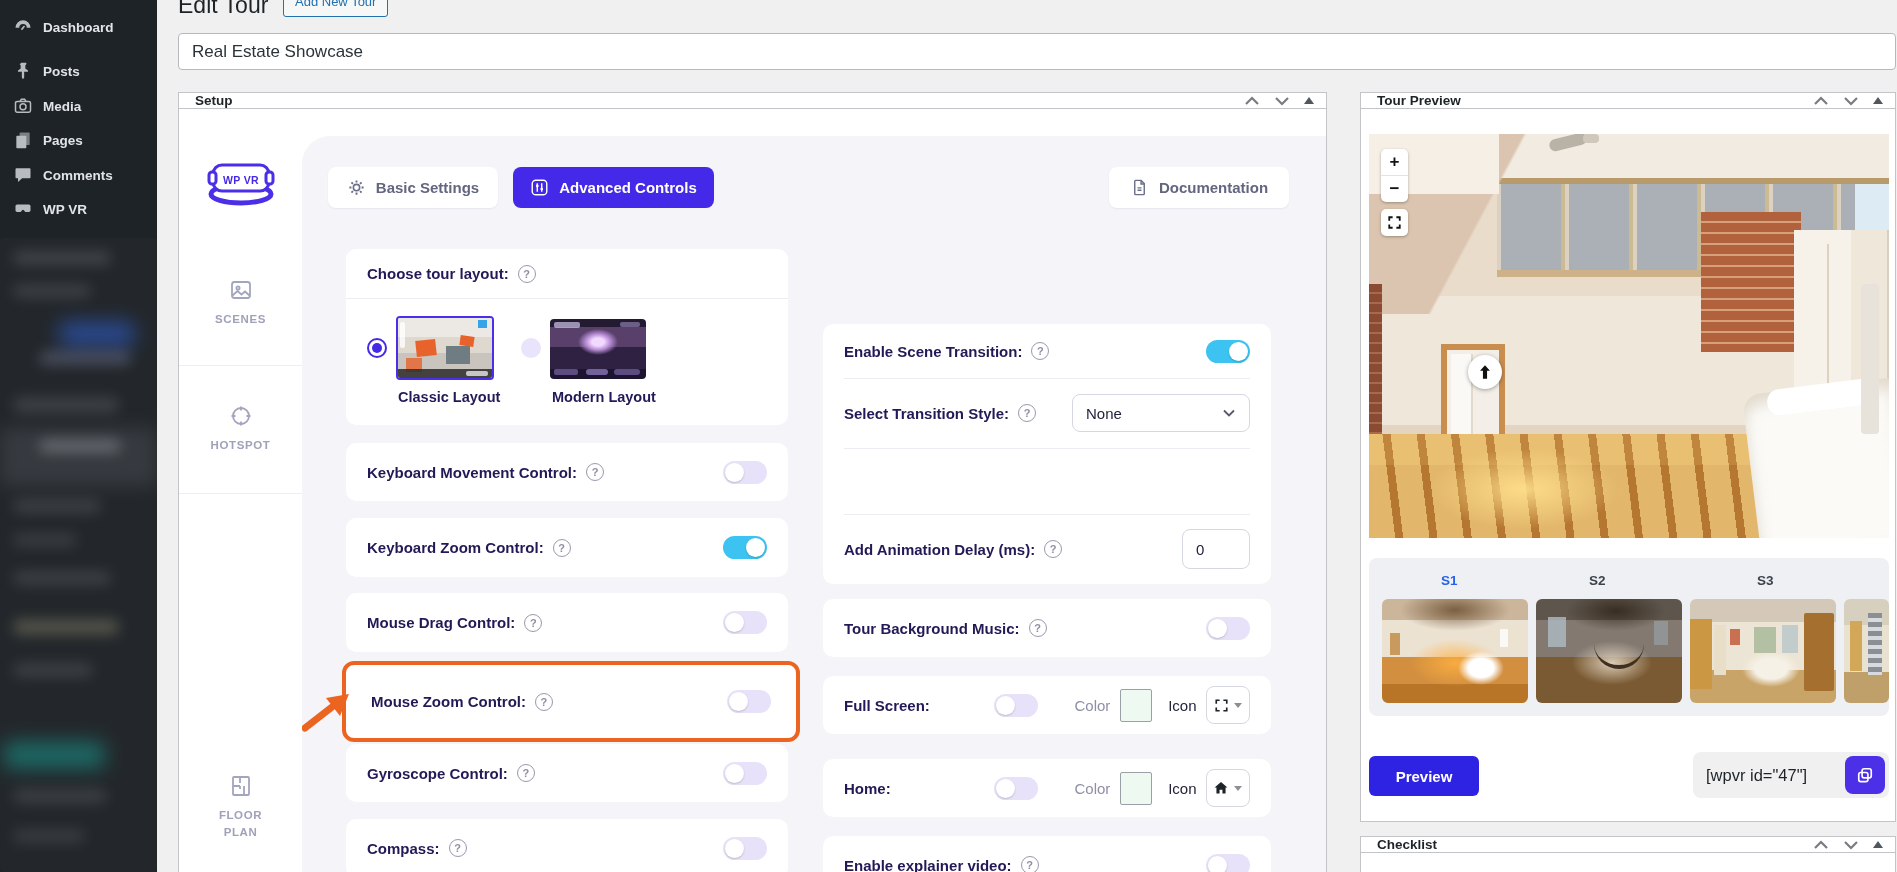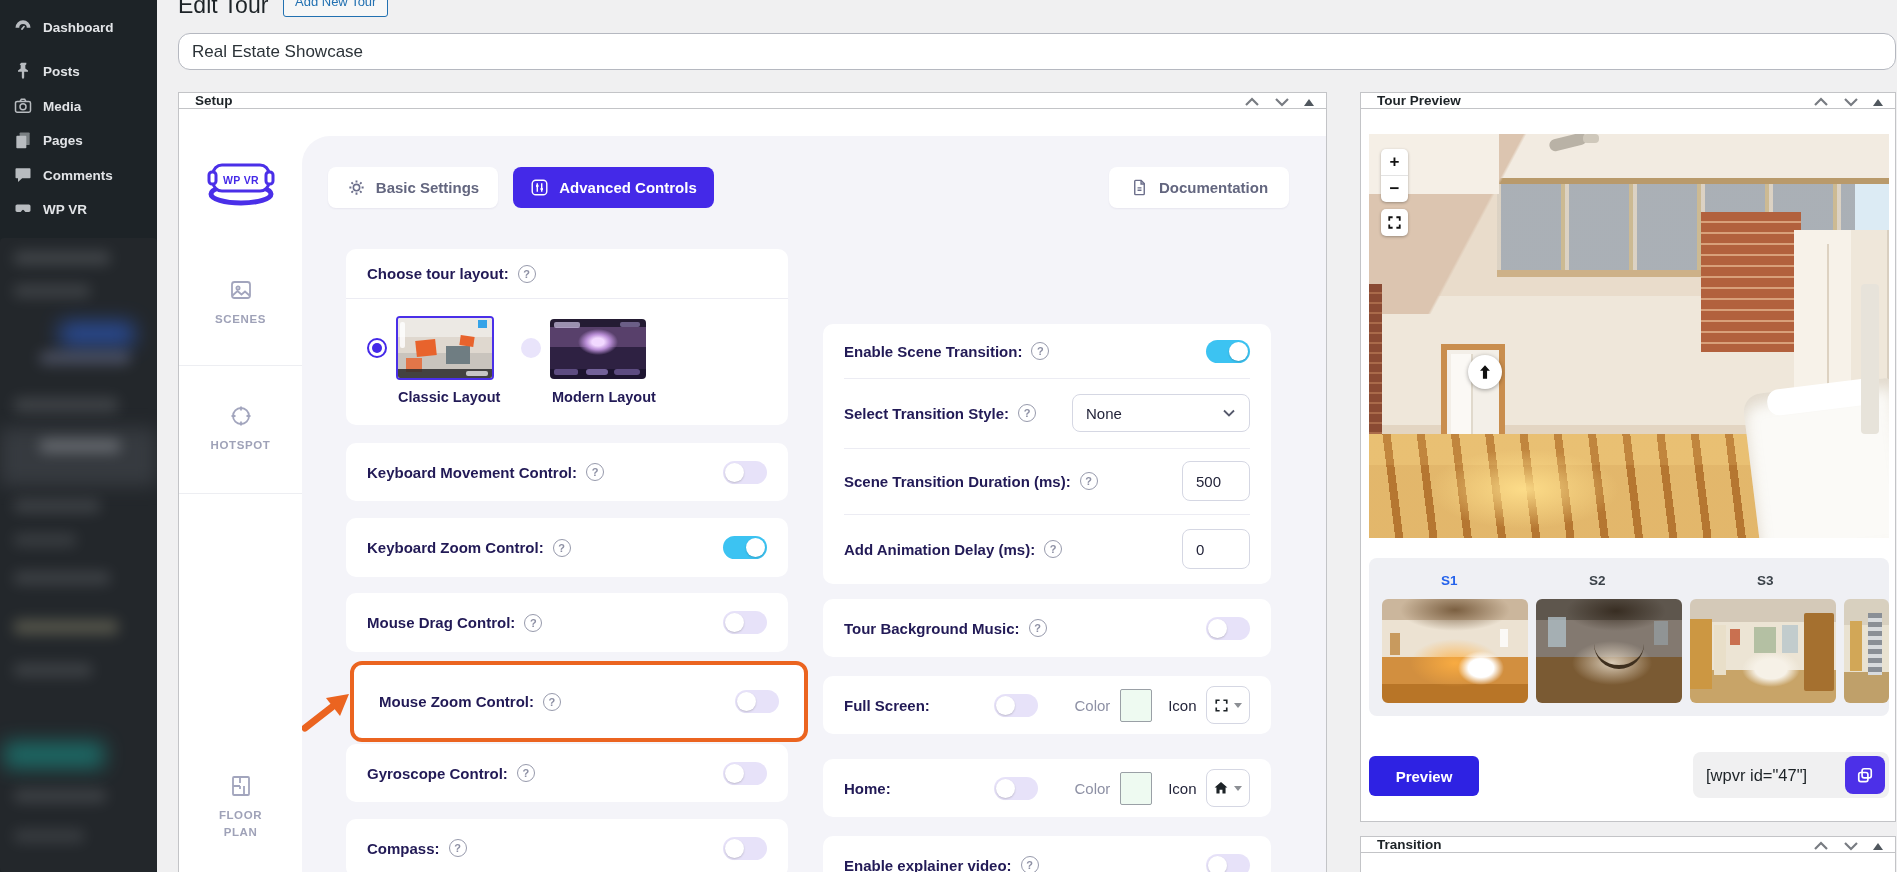--- a/index.html
+++ b/index.html
@@ -14,25 +14,25 @@
 
   
   #admin-sidebar{position:absolute;left:0;top:0;width:157px;height:872px;background:#1d2327;overflow:hidden;}
   .menu-item{position:absolute;left:0;width:157px;height:34px;display:flex;align-items:center;gap:10px;padding-left:13px;box-sizing:border-box;color:#e2e4e7;font-size:13.5px;font-weight:600;cursor:pointer;}
   .menu-item .mi-icon{width:20px;height:20px;color:#b8bcc0;flex:none;}
   .sb-blur{position:absolute;border-radius:4px;filter:blur(7px);}
 
   
   #page-title{position:absolute;left:178px;top:-8px;font-size:23px;font-weight:400;color:#1d2327;margin:0;}
   #add-new-tour{position:absolute;left:283px;top:-14px;height:31px;padding:0 11px;background:#f6f7f7;border:1px solid #2271b1;border-radius:3px;color:#2271b1;font-size:13px;font-family:inherit;cursor:pointer;}
-  #tour-title-input{position:absolute;left:178px;top:33px;width:1718px;height:37px;box-sizing:border-box;background:#fff;border:1px solid #b5b8c0;border-radius:12px;padding:0 13px;font-size:17px;color:#2c3338;font-family:inherit;}
+  #tour-title-input{position:absolute;left:178px;top:33px;width:1718px;height:37px;box-sizing:border-box;background:#fff;border:1px solid #b5b8c0;border-radius:4px;padding:0 13px;font-size:17px;color:#2c3338;font-family:inherit;}
 
   
   .wp-panel{position:absolute;background:#fff;border:1px solid #c3c4c7;box-sizing:border-box;}
-  .panel-head{height:16px;border-bottom:1px solid #c3c4c7;display:flex;align-items:flex-end;padding:0 12px 0 16px;box-sizing:border-box;}
+  .panel-head{height:16px;border-bottom:1px solid #c3c4c7;display:flex;align-items:center;padding:0 12px 0 16px;box-sizing:border-box;}
   .panel-title{font-size:13.5px;font-weight:700;color:#1d2327;}
   .head-controls{margin-left:auto;display:flex;align-items:center;gap:14px;}
   .hc-chev{width:16px;height:12px;color:#787c82;cursor:pointer;}
   .hc-tri{width:0;height:0;border-left:5px solid transparent;border-right:5px solid transparent;border-bottom:7px solid #50575e;cursor:pointer;}
 
   
   #setup-panel{left:178px;top:92px;width:1149px;height:781px;}
   #setup-body{position:absolute;left:0;top:34px;right:0;bottom:0;background:#fff;}
 
   
@@ -300,21 +300,21 @@
           <span class="toggle on"></span>
         </div>
       </div>
       <div class="card" style="left:44px;top:457px;width:442px;height:59px">
         <div class="card-row">
           <span class="card-label">Mouse Drag Control:</span>
           <span class="help"></span>
           <span class="toggle"></span>
         </div>
       </div>
-      <div id="mouse-zoom-highlight" style="left:48px;top:525px;width:450px;height:73px">
+      <div id="mouse-zoom-highlight" style="left:40px;top:525px;width:450px;height:73px">
         <div class="card-row" style="padding:0 25px">
           <span class="card-label">Mouse Zoom Control:</span>
           <span class="help"></span>
           <span class="toggle"></span>
         </div>
       </div>
       <svg class="abs" style="left:0;top:550px;width:48px;height:46px" viewBox="0 0 48 46">
         <path d="M3 42 L30 21" stroke="#eb6420" stroke-width="7" stroke-linecap="round" fill="none"></path>
         <polygon points="47,8 38,30 24,12" fill="#eb6420"></polygon>
       </svg>
@@ -345,25 +345,20 @@
           <span class="card-label" style="font-weight:600">Select Transition Style:</span>
           <span class="help"></span>
           <div class="select-box">
             <span>None</span>
             <svg class="sel-chev" viewBox="0 0 14 10" fill="none" stroke="currentColor" stroke-width="1.8">
                 <path d="M2 2.5l5 5 5-5"></path>
               </svg>
           </div>
         </div>
         <div class="group-div" style="top:124px"></div>
-        <div class="group-row" style="top:124px;height:66px">
-          <span class="card-label" style="font-weight:600">Scene Transition Duration (ms):</span>
-          <span class="help"></span>
-          <input class="num-input" value="500" style="">
-        </div>
         <div class="group-div" style="top:190px"></div>
         <div class="group-row" style="top:190px;height:70px">
           <span class="card-label" style="font-weight:600">Add Animation Delay (ms):</span>
           <span class="help"></span>
           <input class="num-input" value="0" style="">
         </div>
       </div>
 
       <div class="card" style="left:521px;top:463px;width:448px;height:58px">
         <div class="card-row">
@@ -526,21 +521,21 @@
       <svg viewBox="0 0 24 24" width="20" height="20" fill="none" stroke="#fff" stroke-width="2">
           <rect x="8.5" y="4.5" width="11" height="11" rx="2.5"></rect>
           <rect x="4.5" y="9" width="11" height="11" rx="2.5"></rect>
         </svg>
     </button>
   </div>
 </section>
 
 <section class="wp-panel" id="checklist-panel">
   <div class="panel-head">
-    <span class="panel-title">Transition</span>
+    <span class="panel-title">Checklist</span>
     <span class="head-controls">
       <svg class="hc-chev" viewBox="0 0 16 12" fill="none" stroke="currentColor" stroke-width="2.2">
           <path d="M2 9l6-6 6 6"></path>
         </svg>
       <svg class="hc-chev" viewBox="0 0 16 12" fill="none" stroke="currentColor" stroke-width="2.2">
           <path d="M2 3l6 6 6-6"></path>
         </svg>
       <span class="hc-tri"></span>
     </span>
   </div>

